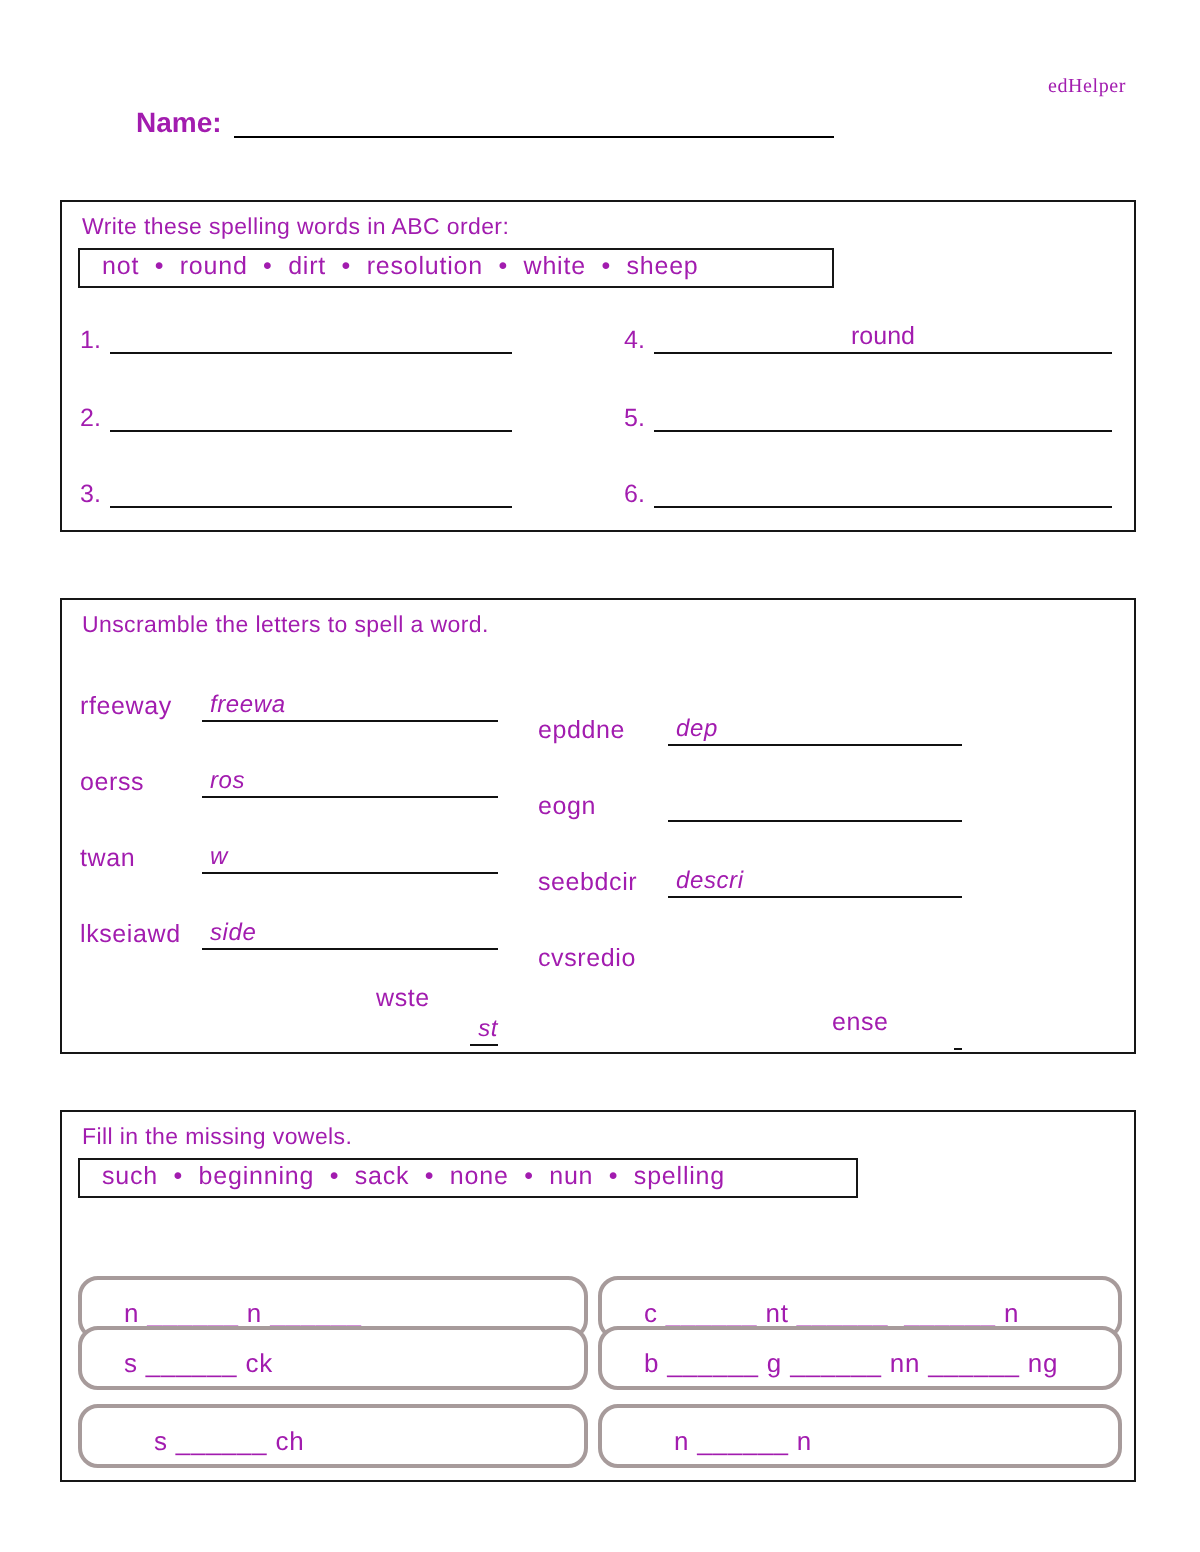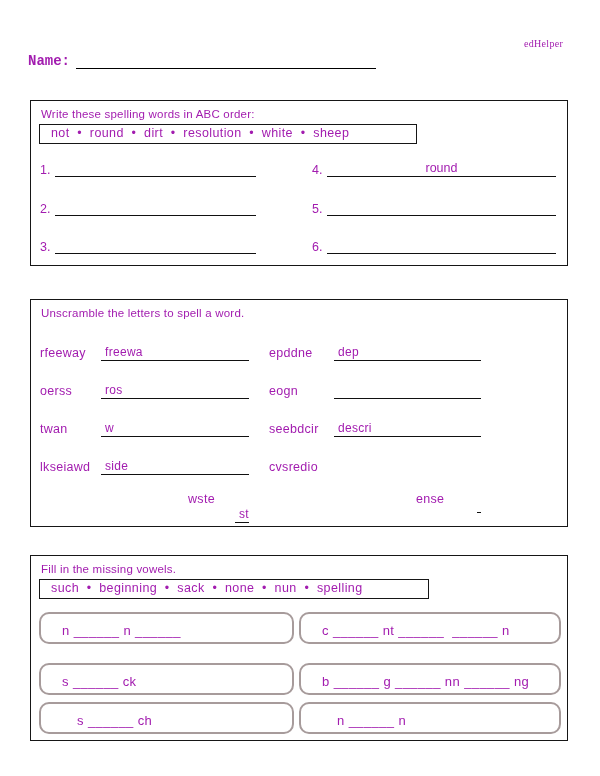--- a/index.html
+++ b/index.html
@@ -6,21 +6,21 @@
   html,body { background:#e8e8e8; }
   .page {
     position:relative; width:600px; height:776px; background:#ffffff;
     font-family:"Liberation Sans", sans-serif; color:#a21caf;
     margin:0 auto; overflow:hidden;
   }
 
   
   .brand { position:absolute; left:524px; top:38px; font-family:"Liberation Serif", serif; font-size:10px; letter-spacing:.3px; }
   .name-row { position:absolute; left:28px; top:53px; display:flex; align-items:flex-end; }
-  .name-label { font-family:Liberation Mono, monospace; font-weight:bold; font-size:14px; }
+  .name-label { font-family:Liberation Sans, sans-serif; font-weight:bold; font-size:14px;margin-left:40px; }
   .name-line { display:inline-block; width:300px; height:15px; border-bottom:1.6px solid #000; margin-left:6px; }
 
   
   .box { position:absolute; left:30px; width:538px; border:1.5px solid #161616; background:#fff; }
   .box1 { top:100px; height:166px; }
   .box2 { top:299px; height:228px; }
   .box3 { top:555px; height:186px; }
 
   .instr { position:absolute; left:10px; top:7px; font-size:11.5px; letter-spacing:.2px; }
   .wordbank {
@@ -39,34 +39,34 @@
   .a-l3 { top:133px; left:9px; width:216px; }
   .a-r1 { top:56px; left:281px;  width:244px; }
   .a-r2 { top:95px; left:281px;  width:244px; }
   .a-r3 { top:133px; left:281px; width:244px; }
 
   
   .un-group { position:absolute; height:21px; display:flex; align-items:flex-end; }
   .scramble { font-size:12.5px; letter-spacing:.3px; flex:none; padding-bottom:1px; }
   .un-left  { left:9px;  width:209px; }
   .un-left  .scramble { width:61px; }
-  .un-right { left:238px; width:212px; }
+  .un-right { left:238px; width:212px;margin-top:12px; }
   .un-right .scramble { width:65px; }
-  .un-line { flex:1; border-bottom:1.4px solid #111; font-size:12px; text-align:left; padding-left:4px; line-height:15px; height:16px; letter-spacing:.3px; }
+  .un-line { flex:1; border-bottom:1.4px solid #111; font-size:12px; text-align:left; padding-left:4px; line-height:15px; height:16px; letter-spacing:.3px;font-style:italic; }
   .u1 { top:40px; } .u2 { top:78px; } .u3 { top:116px; } .u4 { top:154px; } .u5 { top:192px;flex-direction:column; }
 
   
   .cell {
     position:absolute; height:32px; border:2px solid #a79b9b; border-radius:10px;
     display:flex; align-items:center; padding:5px 4px 0 21px; font-size:13px; letter-spacing:.4px;
     background:#fff; white-space:pre;
   }
   .c-l { left:8px;  width:255px; }
   .c-r { left:268px; width:262px; }
-  .row1 { top:56px; } .row2 { top:107px; } .row3 { top:146px;padding-left:36px; }
+  .row1 { top:82px; } .row2 { top:107px; } .row3 { top:146px;padding-left:36px; }
 </style>
 </head>
 <body>
 
 <div class="page">
 
   <div class="brand">edHelper</div>
 
   <div class="name-row">
     <span class="name-label">Name:</span>

